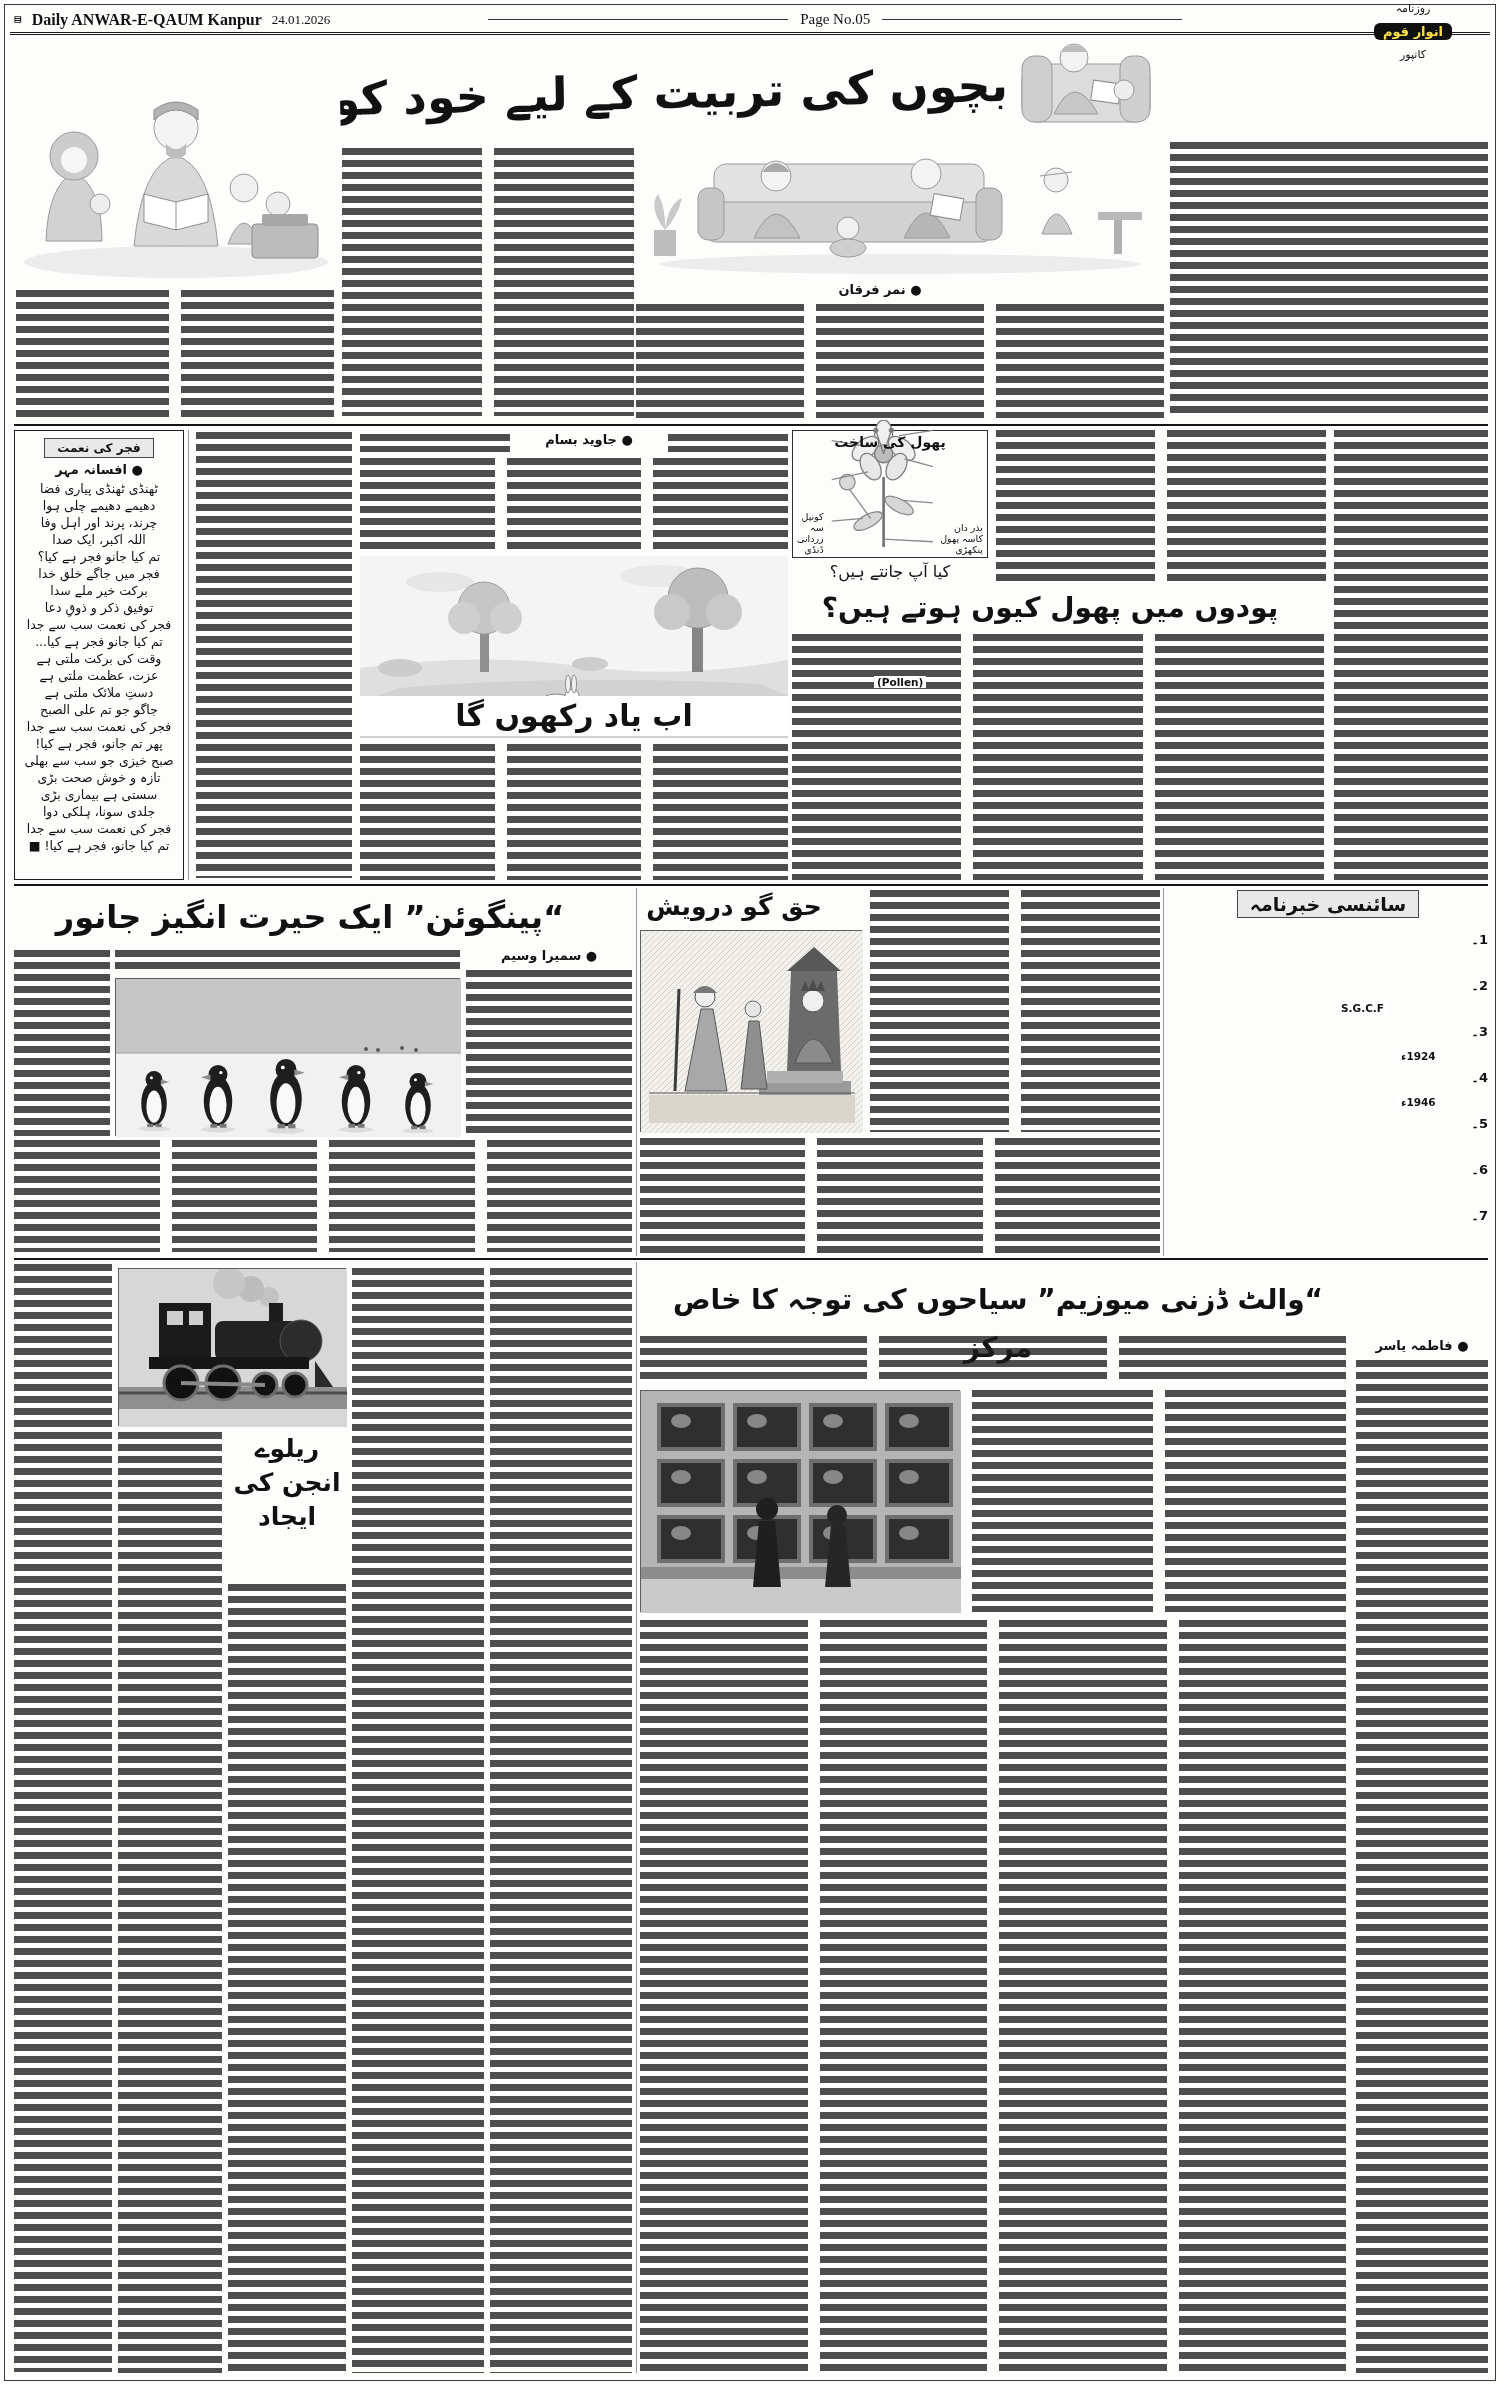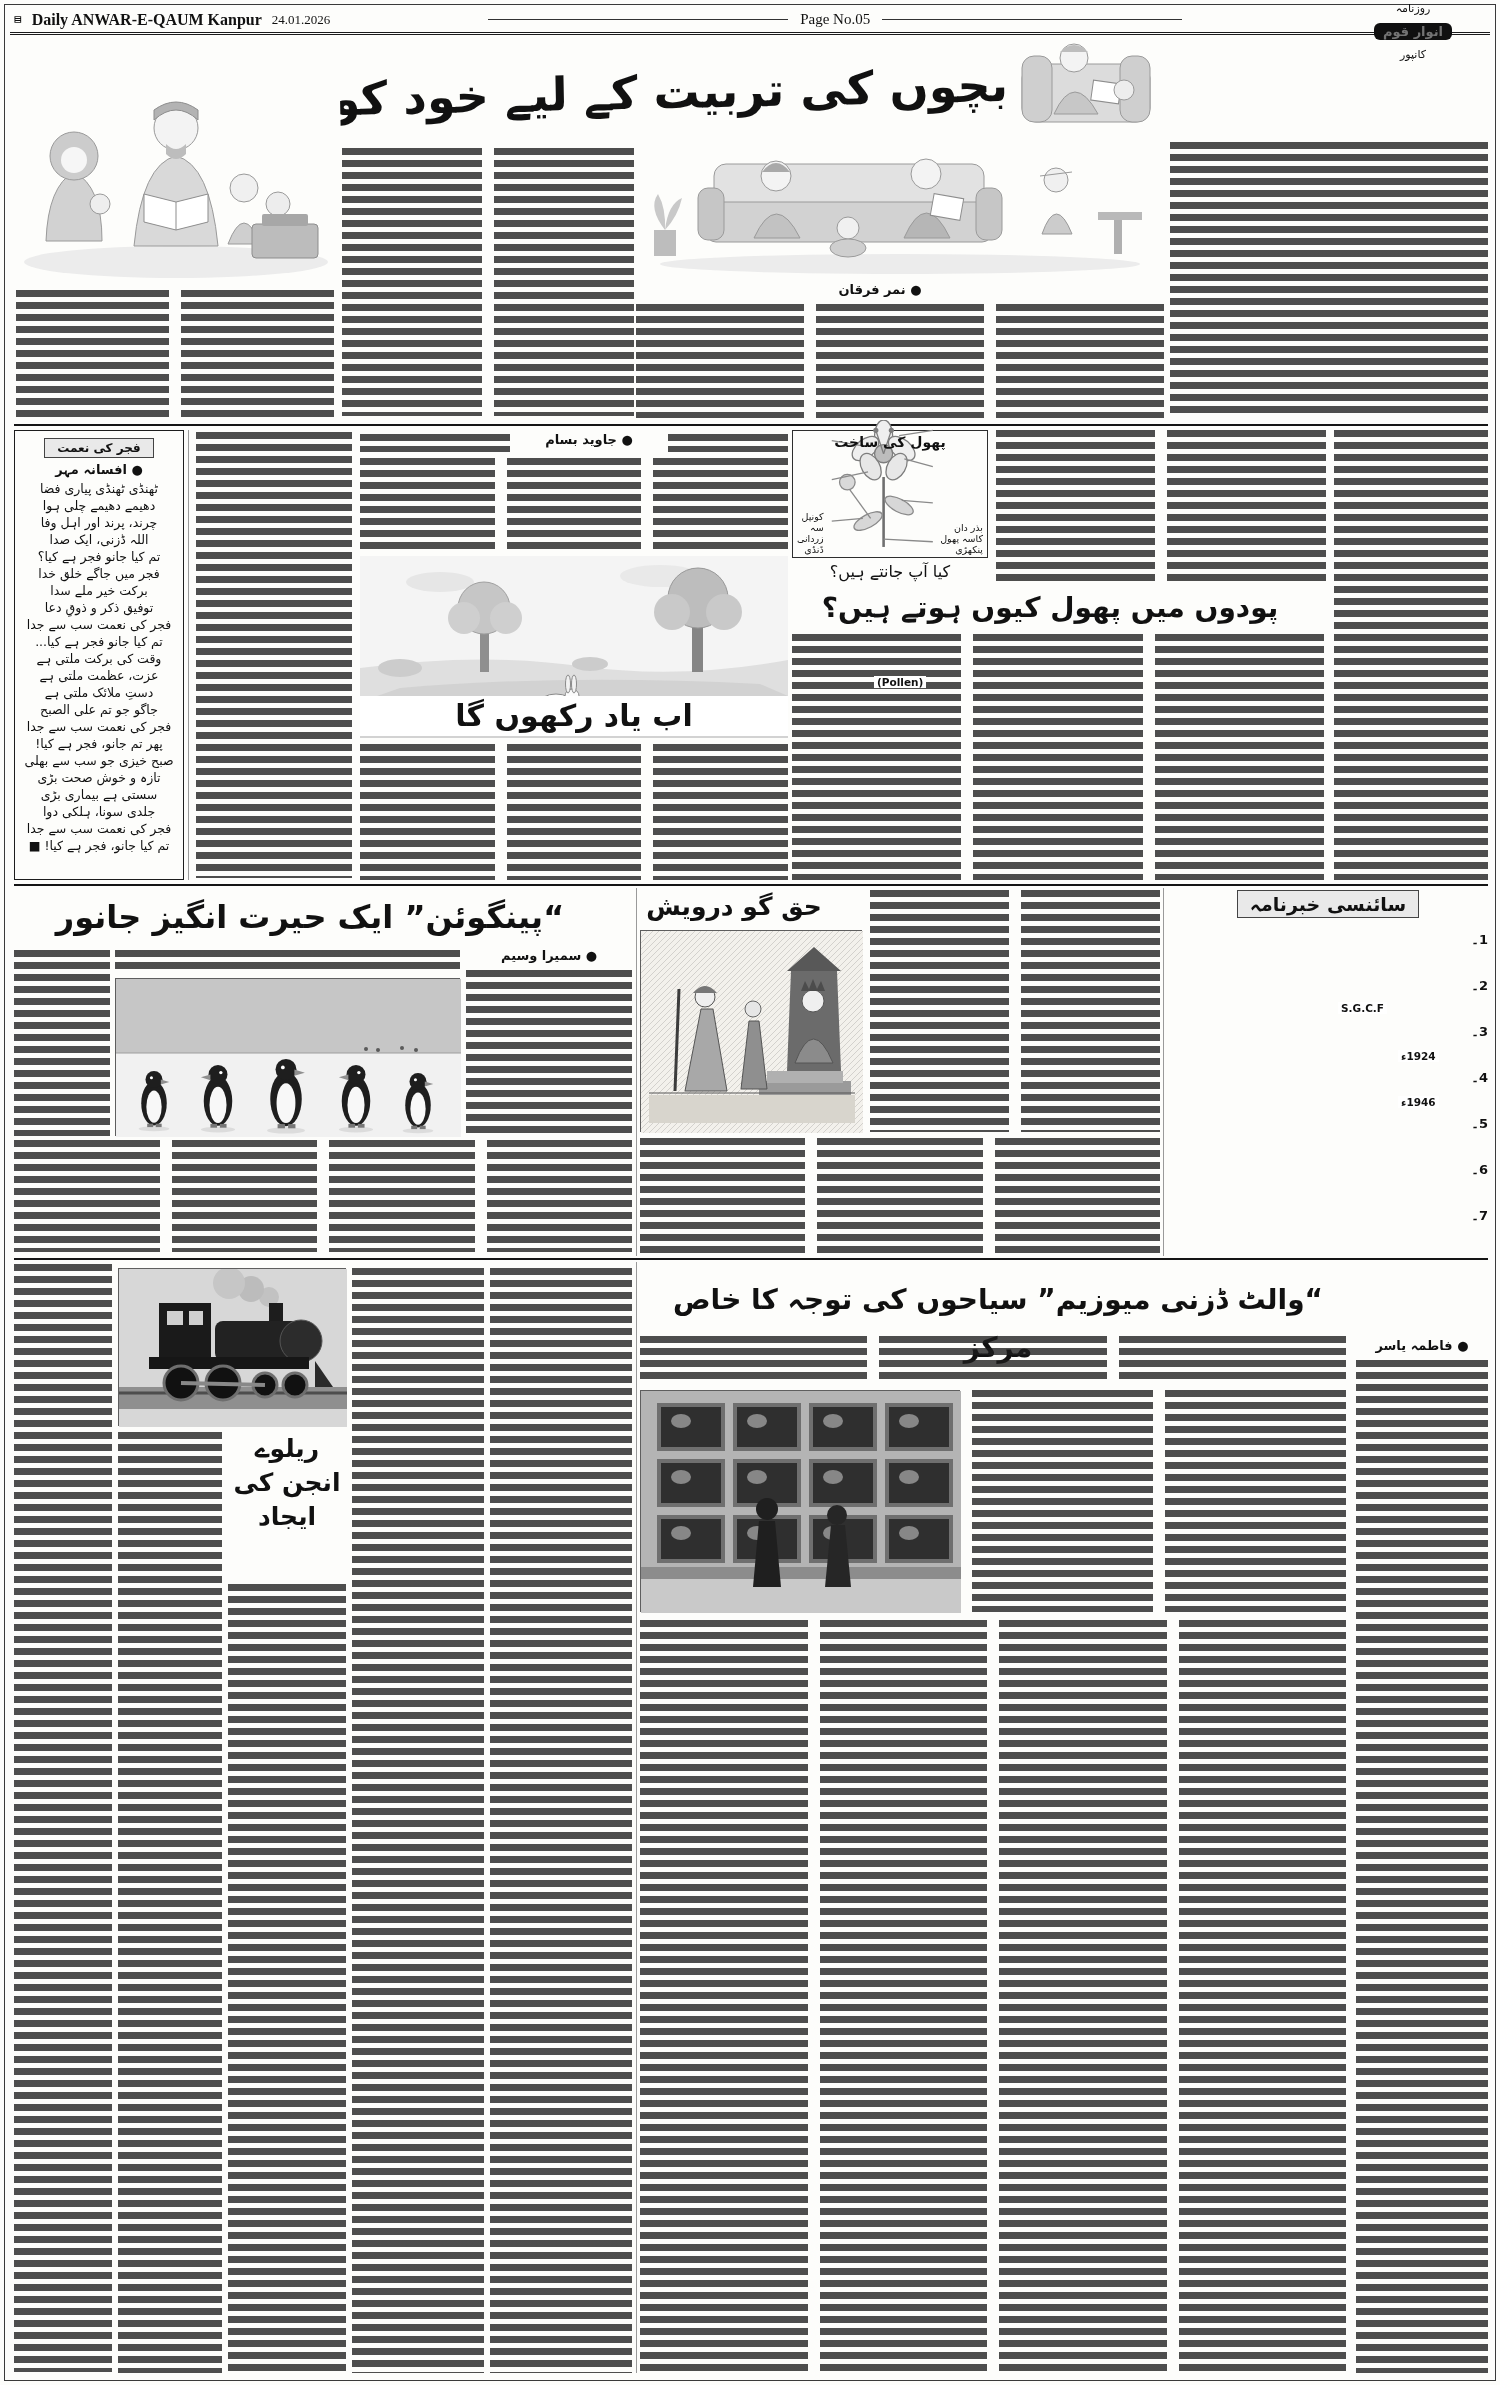--- a/index.html
+++ b/index.html
@@ -18,21 +18,21 @@
   #hdr{position:absolute;left:10px;top:7px;width:1480px;height:25px;display:flex;
        align-items:center;justify-content:space-between;border-bottom:3px double #1b1b1b;
        font-family:"Liberation Serif",serif;}
   .hdr-left{display:flex;align-items:center;gap:10px;padding-left:4px;}
   .brand{font-weight:bold;font-size:16px;}
   .hdate{font-size:13px;}
   .pageno{display:flex;align-items:center;gap:12px;font-size:15px;}
   .pageno::before,.pageno::after{content:"";height:1px;background:#333;width:300px;}
   .hdr-right{display:flex;align-items:center;gap:8px;padding-right:4px;flex-direction:column;}
   .website{font-weight:bold;font-size:14px;}
-  .badge{background:#101010;color:#737373;border-radius:6px;padding:1px 9px;font-weight:bold;
+  .badge{background:#101010;color:#fde047;border-radius:6px;padding:1px 9px;font-weight:bold;
          font-size:13px;font-family:"DejaVu Sans",sans-serif;}
   .usmall{font-size:11px;font-family:"DejaVu Sans",sans-serif;}
   
   .h-main{font-weight:bold;font-size:46px;line-height:100px;text-align:center;white-space:nowrap;
           overflow:hidden;transform:rotate(-1.2deg);}
   .h-lg{font-weight:bold;text-align:center;}
   .byline{font-weight:bold;font-size:13px;text-align:center;direction:rtl;}
   .boxtitle{display:inline-block;border:1px solid #444;background:#e9e9e9;padding:2px 12px;
             font-weight:bold;font-size:19px;}
   
@@ -155,21 +155,21 @@
   <div class="abs hrule" style="left:14px;top:424px;width:1474px;"></div>
 
   <div class="abs vrule" style="left:188px;top:430px;height:450px;"></div>
 
   <div class="abs fajrbox" style="left:14px;top:430px;width:170px;height:450px;">
     <div class="boxtitle rtl" style="font-size:12px;margin-top:2px;">فجر کی نعمت</div>
     <div class="byline" style="margin:4px 0 3px;">● افسانہ مہر</div>
     <div class="poemline">ٹھنڈی ٹھنڈی پیاری فضا</div>
     <div class="poemline">دھیمے دھیمے چلی ہوا</div>
     <div class="poemline">چرند، پرند اور اہل وفا</div>
-    <div class="poemline">اللہ ڈزنی، ایک صدا</div>
+    <div class="poemline">اللہ اکبر، ایک صدا</div>
     <div class="poemline">تم کیا جانو فجر ہے کیا؟</div>
     <div class="poemline">فجر میں جاگے خلق خدا</div>
     <div class="poemline">برکت خیر ملے سدا</div>
     <div class="poemline">توفیق ذکر و ذوقِ دعا</div>
     <div class="poemline">فجر کی نعمت سب سے جدا</div>
     <div class="poemline">تم کیا جانو فجر ہے کیا...</div>
     <div class="poemline">وقت کی برکت ملتی ہے</div>
     <div class="poemline">عزت، عظمت ملتی ہے</div>
     <div class="poemline">دستِ ملائک ملتی ہے</div>
     <div class="poemline">جاگو جو تم علی الصبح</div>

